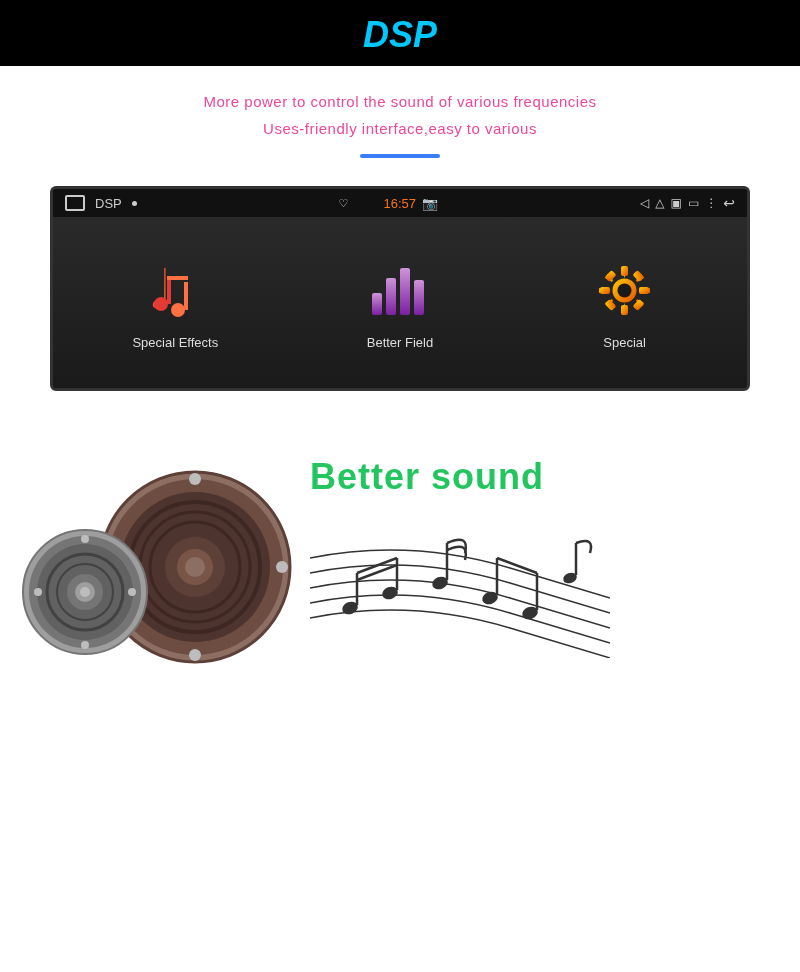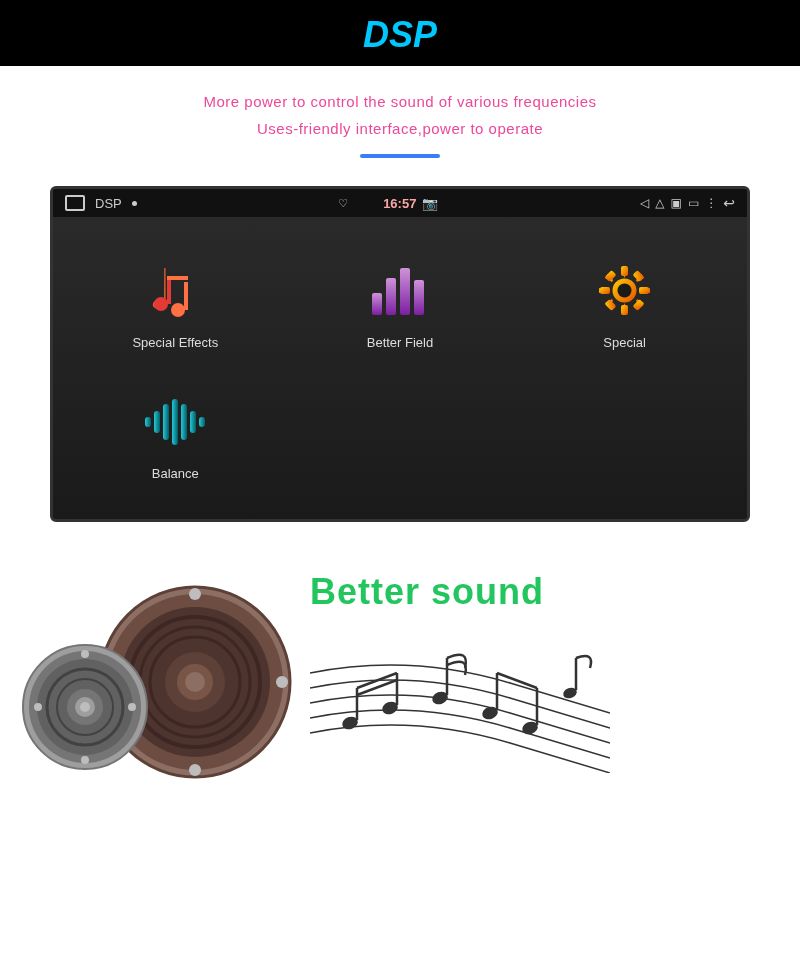--- a/index.html
+++ b/index.html
@@ -112,21 +112,21 @@
     .app-label {
       color: #ddd;
       font-size: 13px;
       text-align: right;
     }
 
     
     .better-sound-section {
       display: flex;
       align-items: center;
-      padding: 30px 30px 20px;
+      padding: 46px 30px 20px;
       gap: 20px;
     }
     .speakers-area {
       flex: 0 0 auto;
       width: 260px;
       height: 240px;
       position: relative;
     }
     .better-sound-text {
       font-size: 36px;
@@ -152,35 +152,35 @@
 <body>
 
 <div class="header">
   <div class="header-title">
     <em style="color:#00c8ff; font-style:italic; font-weight:bold;">DSP</em>
   </div>
 </div>
 
 <div class="subtitle-section">
   <div class="subtitle-text">More power to control the sound of various frequencies</div>
-  <div class="subtitle-text">Uses-friendly interface,power to operate</div>
+  <div class="subtitle-text">Uses-friendly interface,easy to various</div>
   <div class="blue-bar"></div>
 </div>
 
 <div class="screen-container">
 
   <div class="status-bar">
     <div class="status-left">
       <div style="width:20px;height:16px;border:2px solid #ccc;border-radius:2px;display:inline-block;"></div>
       <span style="color:#ccc;font-size:13px;">DSP</span>
       <div class="dot"></div>
     </div>
     <div class="status-center">
       <span style="font-size:11px;color:#ccc;">♡</span>
-      <span style="color:#fca5a5;font-size:13px;font-weight:bold;margin-left:29px;">16:57</span>
+      <span style="color:#f97316;font-size:13px;font-weight:normal;margin-left:29px;">16:57</span>
       <span style="font-size:13px;color:#ccc;">📷</span>
     </div>
     <div class="status-right">
 
       <span style="font-size:12px;color:#ccc;">◁</span>
 
       <span style="font-size:12px;color:#ccc;">△</span>
 
       <span style="font-size:12px;color:#ccc;">▣</span>
 
@@ -260,41 +260,20 @@
             <rect x="15" y="42" width="7" height="10" rx="2" transform="rotate(-45,18.5,47)"></rect>
             <rect x="43" y="42" width="7" height="10" rx="2" transform="rotate(45,46.5,47)"></rect>
           </g>
         </svg>
       </div>
       <div class="app-label">Special</div>
     </div>
 
 
 
-    <div class="app-item">
-      <div class="app-icon">
-        <svg width="65" height="65" viewBox="0 0 65 65">
-          <defs>
-            <linearGradient id="balGrad" x1="0%" y1="0%" x2="100%" y2="0%">
-              <stop offset="0%" style="stop-color:#26c6da;stop-opacity:1"></stop>
-              <stop offset="100%" style="stop-color:#006064;stop-opacity:1"></stop>
-            </linearGradient>
-          </defs>
-
-          <rect x="2" y="28" width="6" height="10" rx="3" fill="url(#balGrad)"></rect>
-          <rect x="11" y="22" width="6" height="22" rx="3" fill="url(#balGrad)"></rect>
-          <rect x="20" y="15" width="6" height="36" rx="3" fill="url(#balGrad)"></rect>
-          <rect x="29" y="10" width="6" height="46" rx="3" fill="url(#balGrad)"></rect>
-          <rect x="38" y="15" width="6" height="36" rx="3" fill="url(#balGrad)"></rect>
-          <rect x="47" y="22" width="6" height="22" rx="3" fill="url(#balGrad)"></rect>
-          <rect x="56" y="28" width="6" height="10" rx="3" fill="url(#balGrad)"></rect>
-        </svg>
-      </div>
-      <div class="app-label">Balance</div>
-    </div>
 
   </div>
 </div>
 
 <div class="better-sound-section">
 
   <div class="speakers-area">
     <svg width="260" height="240" viewBox="0 0 260 240" class="speaker-svg">
 
       <g transform="translate(80,20)">

